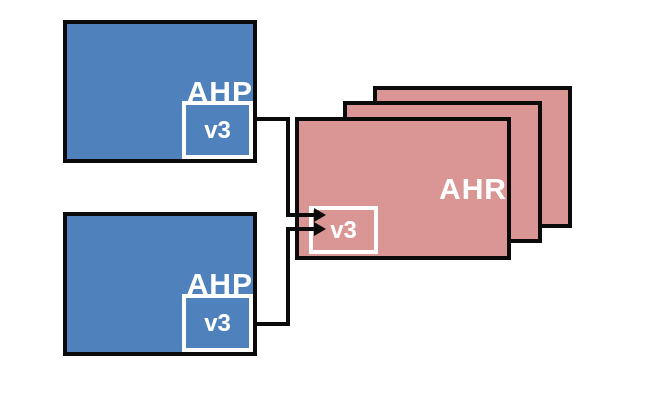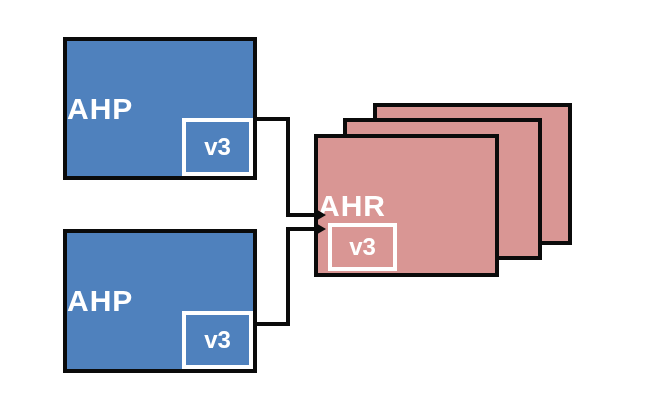--- a/index.html
+++ b/index.html
@@ -14,22 +14,21 @@
     height: 400px;
     background: var(--background, #ffffff);
     overflow: hidden;
   }
   .node {
     position: absolute;
     box-sizing: border-box;
     border: 4px solid var(--line, #0b0b0b);
     display: flex;
     align-items: center;
-    justify-content: flex-start;
-    margin-top: 17px;
+    justify-content: flex-end;
   }
   .node.blue { background: var(--blue, #4F81BD); }
   .node.pink { background: var(--pink, #D99694); }
   .node-label {
     color: var(--text, #ffffff);
     font-weight: bold;
     font-size: 30px;
     letter-spacing: 1px;
     user-select: none;
   }
@@ -49,21 +48,21 @@
   .badge.blue { background: var(--blue, #4F81BD); right: 0; bottom: 0; width: 71px; height: 58px; }
   .badge.pink { background: var(--pink, #D99694); left: 10px; bottom: 2px; width: 69px; height: 48px; }
 
   
   #ahp-top    { left: 63px;  top: 20px;  width: 194px; height: 143px; }
   #ahp-bottom { left: 63px;  top: 212px; width: 194px; height: 144px; }
 
   
   #ahr-back   { left: 373px; top: 86px;  width: 199px; height: 142px; }
   #ahr-mid    { left: 343px; top: 101px; width: 199px; height: 142px; }
-  #ahr-front  { left: 314px; top: 117px; width: 185px; height: 143px; }
+  #ahr-front  { left: 295px; top: 117px; width: 216px; height: 143px; }
 
   .connector-layer {
     position: absolute;
     left: 0; top: 0;
     width: 645px; height: 400px;
     pointer-events: none;
   }
   .connector-layer path {
     fill: none;
     stroke: var(--line, #0b0b0b);

